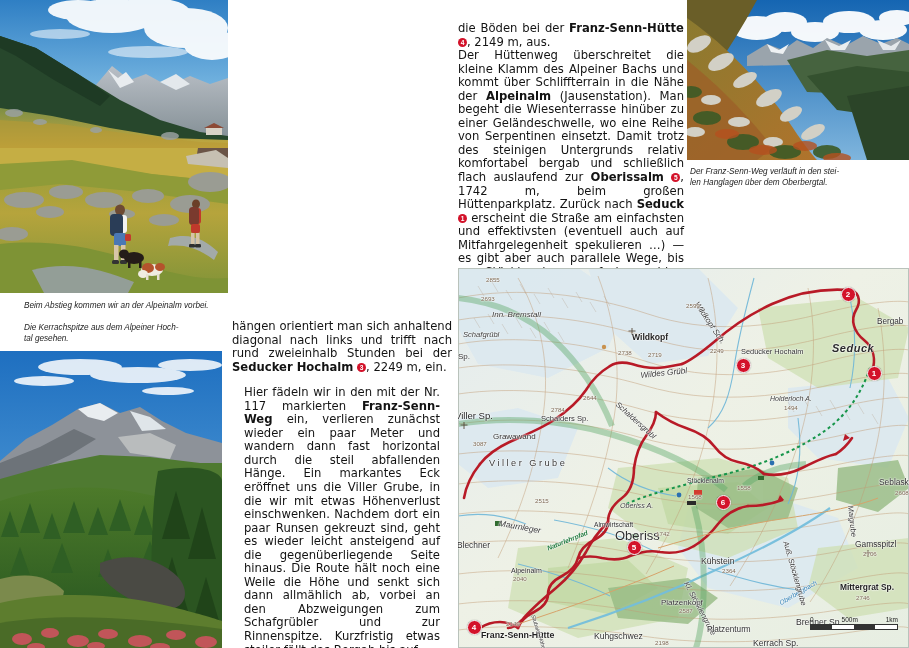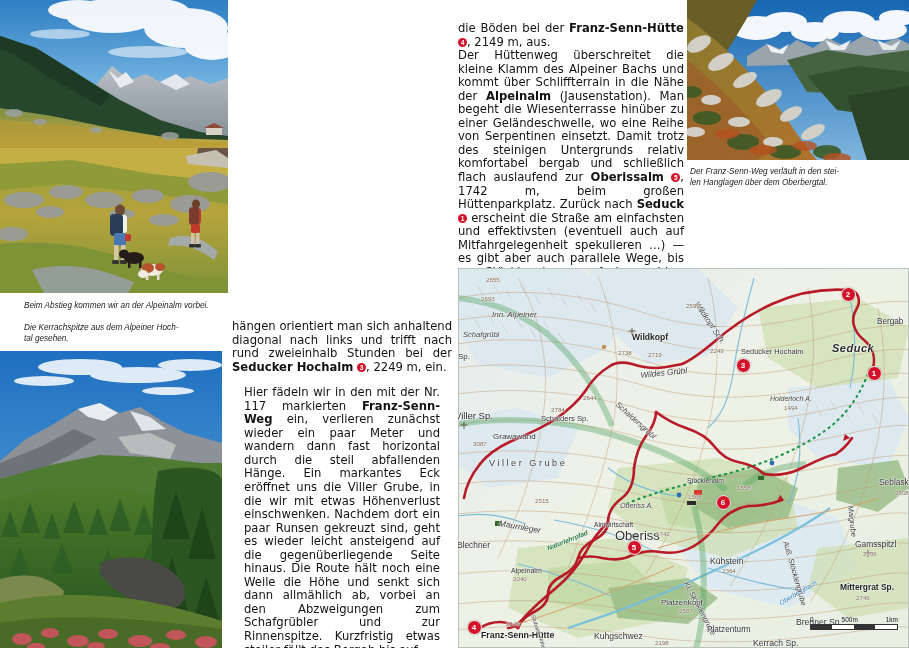--- a/index.html
+++ b/index.html
@@ -470,21 +470,21 @@
       <g stroke="#5a4a3a" stroke-width="0.9">
         <path d="M174 60 l0 7 M170.5 63 l7 0"></path>
         <path d="M6 154 l0 7 M2.5 157 l7 0"></path>
         <path d="M410 282 l0 7 M406.5 285 l7 0"></path>
       </g>
 
       <rect x="0.5" y="0.5" width="450" height="379" fill="none" stroke="#b9c2bb" stroke-width="1"></rect>
     </svg>
 
     <div id="map-labels" style="position:absolute;left:0;top:0;width:100%;height:100%;">
-        <div class="mlabel" style="color: rgb(58, 58, 58); font-style: italic; left: 34px; top: 42px; font-size: 8px; transform-origin: left top; text-shadow: rgb(255, 255, 255) 0px 0px 2px, rgb(255, 255, 255) 0px 0px 2px, rgb(255, 255, 255) 0px 0px 1px;">Inn. Alpeiner</div>
+        <div class="mlabel" style="color: rgb(58, 58, 58); font-style: italic; left: 34px; top: 42px; font-size: 8px; transform-origin: left top; text-shadow: rgb(255, 255, 255) 0px 0px 2px, rgb(255, 255, 255) 0px 0px 2px, rgb(255, 255, 255) 0px 0px 1px;">Inn. Bremstall</div>
         <div class="mlabel" style="color: rgb(122, 102, 80); left: 28px; top: 8px; font-size: 6.2px; transform-origin: left top; text-shadow: rgb(255, 255, 255) 0px 0px 2px, rgb(255, 255, 255) 0px 0px 2px, rgb(255, 255, 255) 0px 0px 1px;">2855</div>
         <div class="mlabel" style="color: rgb(122, 102, 80); left: 23px; top: 27px; font-size: 6.2px; transform-origin: left top; text-shadow: rgb(255, 255, 255) 0px 0px 2px, rgb(255, 255, 255) 0px 0px 2px, rgb(255, 255, 255) 0px 0px 1px;">2693</div>
         <div class="mlabel" style="color: rgb(31, 31, 31); font-weight: bold; left: 174px; top: 64px; font-size: 8.6px; transform-origin: left top; text-shadow: rgb(255, 255, 255) 0px 0px 2px, rgb(255, 255, 255) 0px 0px 2px, rgb(255, 255, 255) 0px 0px 1px;">Wildkopf</div>
         <div class="mlabel" style="color: rgb(122, 102, 80); left: 160px; top: 81px; font-size: 6.2px; transform-origin: left top; text-shadow: rgb(255, 255, 255) 0px 0px 2px, rgb(255, 255, 255) 0px 0px 2px, rgb(255, 255, 255) 0px 0px 1px;">2738</div>
         <div class="mlabel" style="color: rgb(122, 102, 80); left: 190px; top: 83px; font-size: 6.2px; transform-origin: left top; text-shadow: rgb(255, 255, 255) 0px 0px 2px, rgb(255, 255, 255) 0px 0px 2px, rgb(255, 255, 255) 0px 0px 1px;">2719</div>
         <div class="mlabel" style="color: rgb(58, 58, 58); font-style: italic; left: 182px; top: 103px; font-size: 8.2px; transform: rotate(-6deg); transform-origin: left top; text-shadow: rgb(255, 255, 255) 0px 0px 2px, rgb(255, 255, 255) 0px 0px 2px, rgb(255, 255, 255) 0px 0px 1px;">Wildes Grübl</div>
         <div class="mlabel" style="color: rgb(58, 58, 58); font-style: italic; left: 162px; top: 132px; font-size: 7.6px; transform: rotate(42deg); transform-origin: left top; text-shadow: rgb(255, 255, 255) 0px 0px 2px, rgb(255, 255, 255) 0px 0px 2px, rgb(255, 255, 255) 0px 0px 1px;">Schaldersgrübl</div>
         <div class="mlabel" style="color: rgb(47, 47, 47); left: 83px; top: 146px; font-size: 7.6px; transform-origin: left top; text-shadow: rgb(255, 255, 255) 0px 0px 2px, rgb(255, 255, 255) 0px 0px 2px, rgb(255, 255, 255) 0px 0px 1px;">Schalders Sp.</div>
         <div class="mlabel" style="color: rgb(122, 102, 80); left: 125px; top: 126px; font-size: 6.2px; transform-origin: left top; text-shadow: rgb(255, 255, 255) 0px 0px 2px, rgb(255, 255, 255) 0px 0px 2px, rgb(255, 255, 255) 0px 0px 1px;">2644</div>
         <div class="mlabel" style="color: rgb(122, 102, 80); left: 93px; top: 138px; font-size: 6.2px; transform-origin: left top; text-shadow: rgb(255, 255, 255) 0px 0px 2px, rgb(255, 255, 255) 0px 0px 2px, rgb(255, 255, 255) 0px 0px 1px;">2784</div>
@@ -512,21 +512,21 @@
         <div class="mlabel" style="color: rgb(122, 102, 80); left: 228px; top: 34px; font-size: 6.2px; transform-origin: left top; text-shadow: rgb(255, 255, 255) 0px 0px 2px, rgb(255, 255, 255) 0px 0px 2px, rgb(255, 255, 255) 0px 0px 1px;">2599</div>
         <div class="mlabel" style="color: rgb(122, 102, 80); left: 252px; top: 79px; font-size: 6.2px; transform-origin: left top; text-shadow: rgb(255, 255, 255) 0px 0px 2px, rgb(255, 255, 255) 0px 0px 2px, rgb(255, 255, 255) 0px 0px 1px;">2249</div>
         <div class="mlabel" style="color: rgb(47, 47, 47); left: 283px; top: 79px; font-size: 7.4px; transform-origin: left top; text-shadow: rgb(255, 255, 255) 0px 0px 2px, rgb(255, 255, 255) 0px 0px 2px, rgb(255, 255, 255) 0px 0px 1px;">Seducker Hochalm</div>
         <div class="mlabel" style="color: rgb(58, 58, 58); font-style: italic; left: 312px; top: 127px; font-size: 7px; transform-origin: left top; text-shadow: rgb(255, 255, 255) 0px 0px 2px, rgb(255, 255, 255) 0px 0px 2px, rgb(255, 255, 255) 0px 0px 1px;">Holderloch A.</div>
         <div class="mlabel" style="color: rgb(122, 102, 80); left: 326px; top: 136px; font-size: 6.2px; transform-origin: left top; text-shadow: rgb(255, 255, 255) 0px 0px 2px, rgb(255, 255, 255) 0px 0px 2px, rgb(255, 255, 255) 0px 0px 1px;">1494</div>
         <div class="mlabel" style="color: rgb(47, 127, 181); font-style: italic; left: 320px; top: 332px; font-size: 6.6px; transform: rotate(-30deg); transform-origin: left top; text-shadow: rgb(255, 255, 255) 0px 0px 2px, rgb(255, 255, 255) 0px 0px 2px, rgb(255, 255, 255) 0px 0px 1px;">Oberbergbach</div>
         <div class="mlabel" style="color: rgb(47, 47, 47); left: 419px; top: 49px; font-size: 8.2px; transform-origin: left top; text-shadow: rgb(255, 255, 255) 0px 0px 2px, rgb(255, 255, 255) 0px 0px 2px, rgb(255, 255, 255) 0px 0px 1px;">Bergab</div>
         <div class="mlabel" style="color: rgb(47, 47, 47); left: 229px; top: 209px; font-size: 6.8px; transform-origin: left top; text-shadow: rgb(255, 255, 255) 0px 0px 2px, rgb(255, 255, 255) 0px 0px 2px, rgb(255, 255, 255) 0px 0px 1px;">Stöcklenalm</div>
         <div class="mlabel" style="color: rgb(122, 102, 80); left: 230px; top: 225px; font-size: 6.2px; transform-origin: left top; text-shadow: rgb(255, 255, 255) 0px 0px 2px, rgb(255, 255, 255) 0px 0px 2px, rgb(255, 255, 255) 0px 0px 1px;">1568</div>
         <div class="mlabel" style="color: rgb(122, 102, 80); left: 279px; top: 216px; font-size: 6.2px; transform-origin: left top; text-shadow: rgb(255, 255, 255) 0px 0px 2px, rgb(255, 255, 255) 0px 0px 2px, rgb(255, 255, 255) 0px 0px 1px;">1558</div>
-        <div class="mlabel" style="color: rgb(47, 47, 47); left: 252px; top: 288px; font-size: 8.6px; transform-origin: left top; text-shadow: rgb(255, 255, 255) 0px 0px 2px, rgb(255, 255, 255) 0px 0px 2px, rgb(255, 255, 255) 0px 0px 1px;">Kühstein</div>
+        <div class="mlabel" style="color: rgb(47, 47, 47); left: 243px; top: 288px; font-size: 8.6px; transform-origin: left top; text-shadow: rgb(255, 255, 255) 0px 0px 2px, rgb(255, 255, 255) 0px 0px 2px, rgb(255, 255, 255) 0px 0px 1px;">Kühstein</div>
         <div class="mlabel" style="color: rgb(122, 102, 80); left: 264px; top: 299px; font-size: 6.2px; transform-origin: left top; text-shadow: rgb(255, 255, 255) 0px 0px 2px, rgb(255, 255, 255) 0px 0px 2px, rgb(255, 255, 255) 0px 0px 1px;">2364</div>
         <div class="mlabel" style="color: rgb(58, 58, 58); font-style: italic; left: 232px; top: 312px; font-size: 7.6px; transform: rotate(62deg); transform-origin: left top; text-shadow: rgb(255, 255, 255) 0px 0px 2px, rgb(255, 255, 255) 0px 0px 2px, rgb(255, 255, 255) 0px 0px 1px;">Kl. Stöcklengrube</div>
         <div class="mlabel" style="color: rgb(58, 58, 58); font-style: italic; left: 332px; top: 272px; font-size: 7.6px; transform: rotate(74deg); transform-origin: left top; text-shadow: rgb(255, 255, 255) 0px 0px 2px, rgb(255, 255, 255) 0px 0px 2px, rgb(255, 255, 255) 0px 0px 1px;">Auß. Stöcklengrube</div>
         <div class="mlabel" style="color: rgb(58, 58, 58); font-style: italic; left: 397px; top: 237px; font-size: 7.6px; transform: rotate(84deg); transform-origin: left top; text-shadow: rgb(255, 255, 255) 0px 0px 2px, rgb(255, 255, 255) 0px 0px 2px, rgb(255, 255, 255) 0px 0px 1px;">Maigrube</div>
         <div class="mlabel" style="color: rgb(47, 47, 47); left: 421px; top: 209px; font-size: 8.4px; transform-origin: left top; text-shadow: rgb(255, 255, 255) 0px 0px 2px, rgb(255, 255, 255) 0px 0px 2px, rgb(255, 255, 255) 0px 0px 1px;">Seblaskogel</div>
         <div class="mlabel" style="color: rgb(122, 102, 80); left: 437px; top: 221px; font-size: 6.2px; transform-origin: left top; text-shadow: rgb(255, 255, 255) 0px 0px 2px, rgb(255, 255, 255) 0px 0px 2px, rgb(255, 255, 255) 0px 0px 1px;">2608</div>
         <div class="mlabel" style="color: rgb(47, 47, 47); left: 397px; top: 271px; font-size: 8.4px; transform-origin: left top; text-shadow: rgb(255, 255, 255) 0px 0px 2px, rgb(255, 255, 255) 0px 0px 2px, rgb(255, 255, 255) 0px 0px 1px;">Gamsspitzl</div>
         <div class="mlabel" style="color: rgb(122, 102, 80); left: 405px; top: 282px; font-size: 6.2px; transform-origin: left top; text-shadow: rgb(255, 255, 255) 0px 0px 2px, rgb(255, 255, 255) 0px 0px 2px, rgb(255, 255, 255) 0px 0px 1px;">2706</div>
         <div class="mlabel" style="color: rgb(31, 31, 31); font-weight: bold; left: 382px; top: 314px; font-size: 8.4px; transform-origin: left top; text-shadow: rgb(255, 255, 255) 0px 0px 2px, rgb(255, 255, 255) 0px 0px 2px, rgb(255, 255, 255) 0px 0px 1px;">Mittergrat Sp.</div>
         <div class="mlabel" style="color: rgb(122, 102, 80); left: 398px; top: 326px; font-size: 6.2px; transform-origin: left top; text-shadow: rgb(255, 255, 255) 0px 0px 2px, rgb(255, 255, 255) 0px 0px 2px, rgb(255, 255, 255) 0px 0px 1px;">2746</div>

